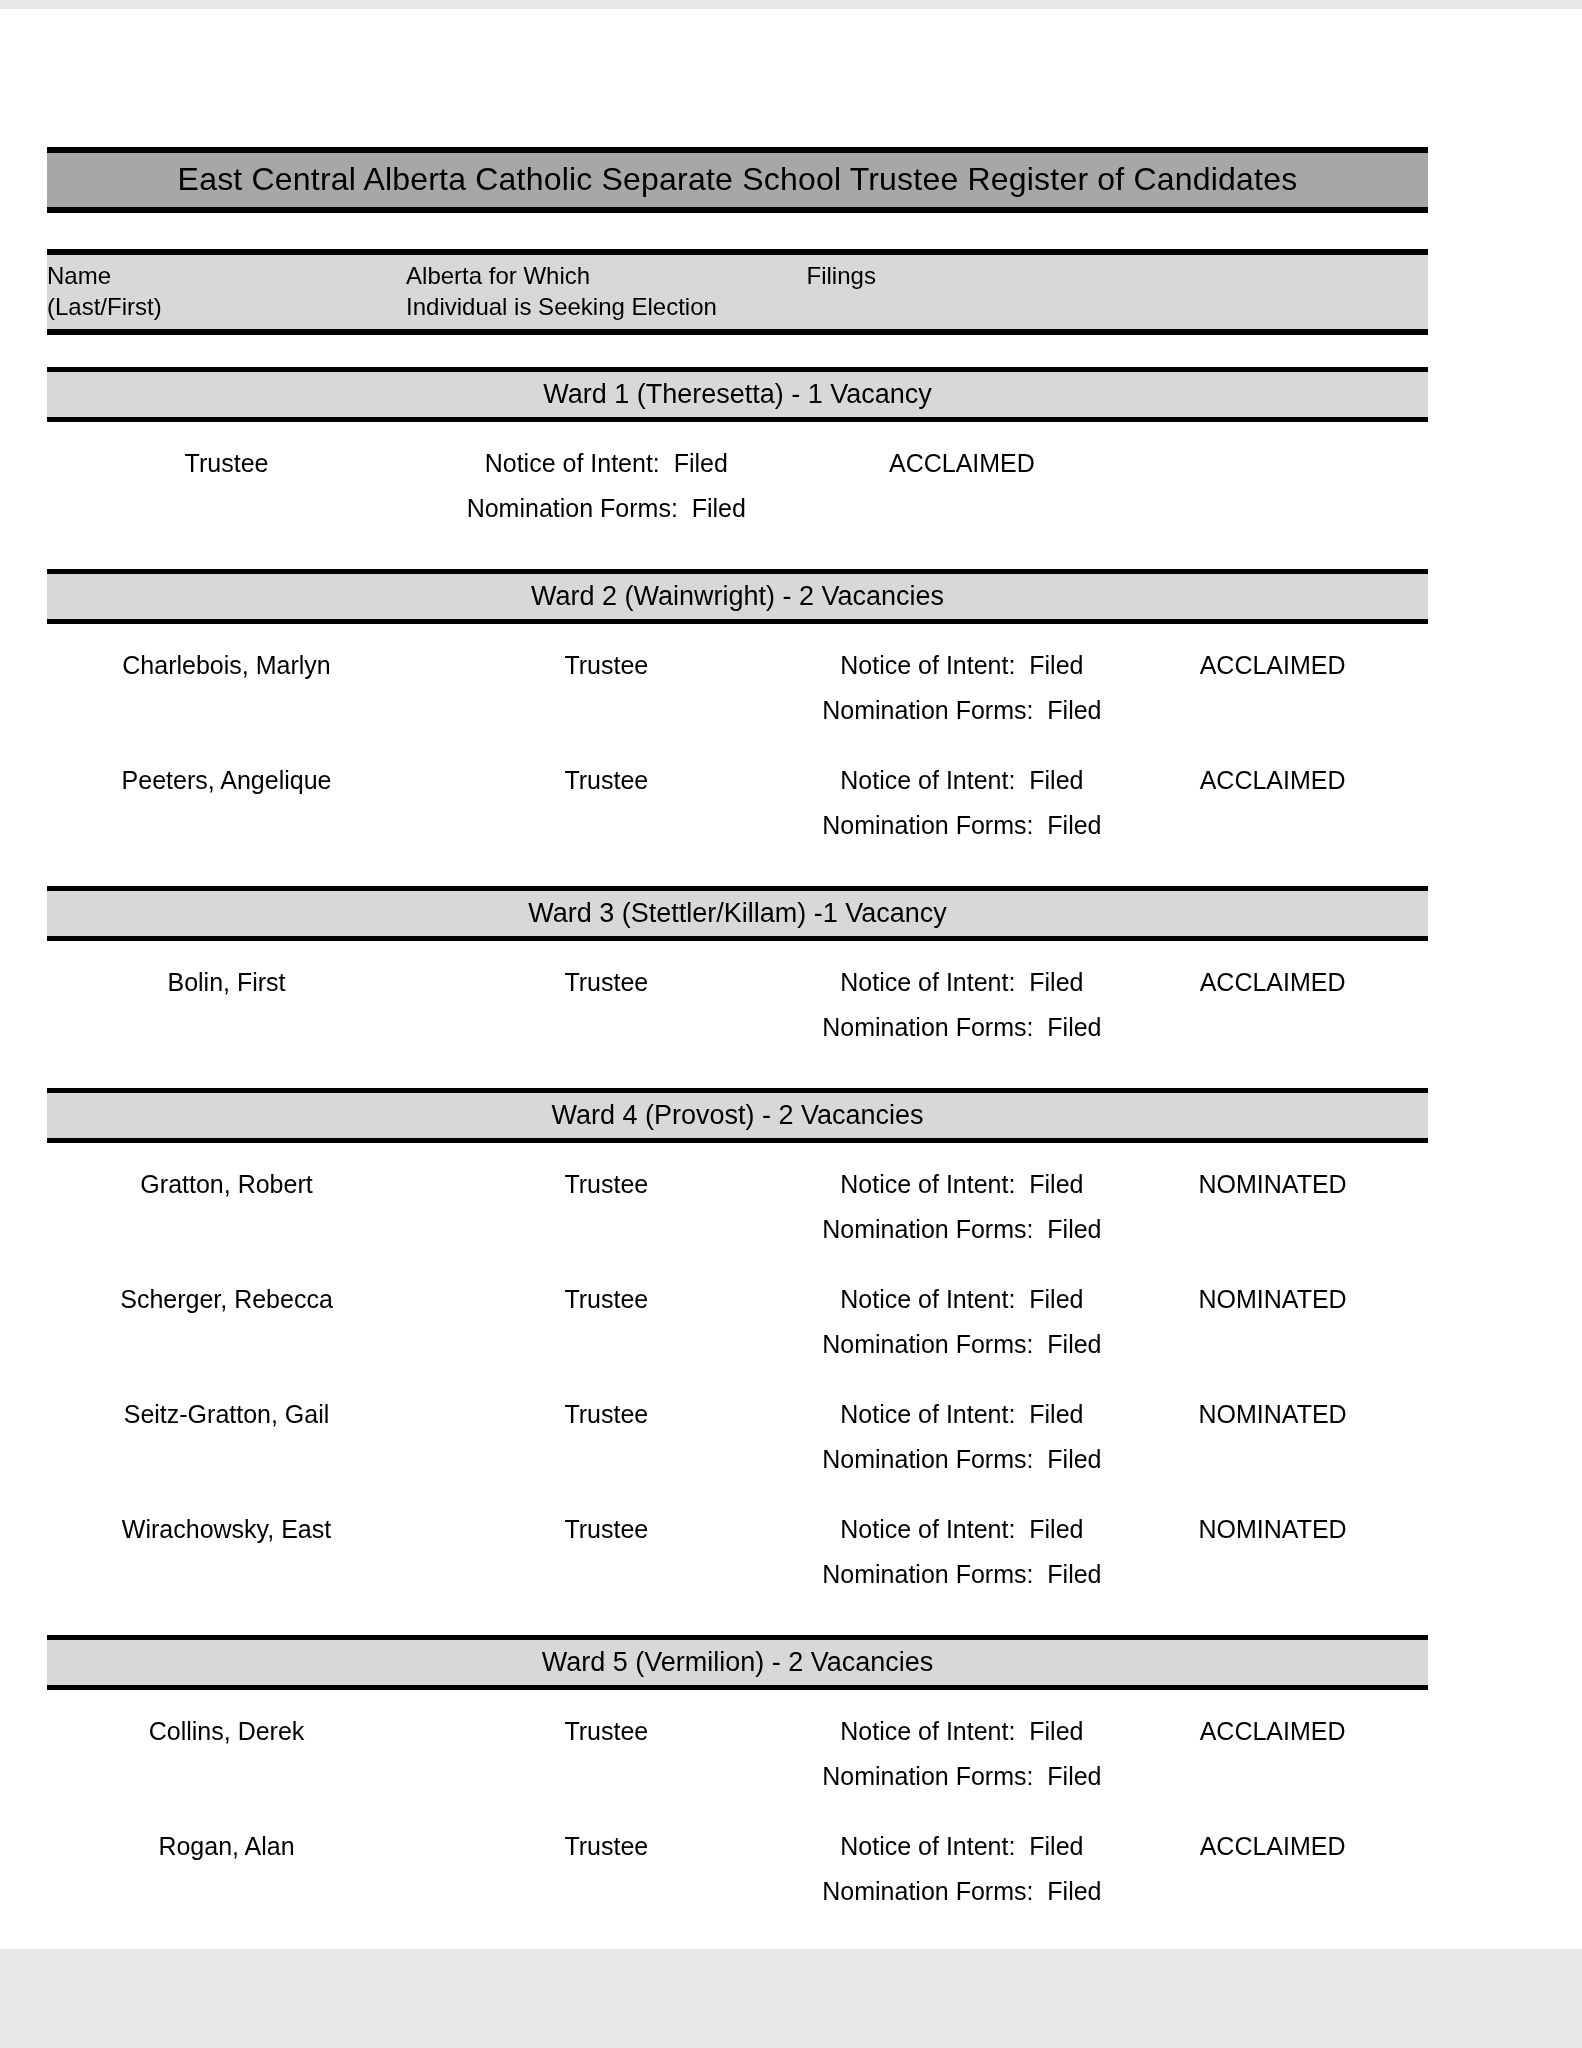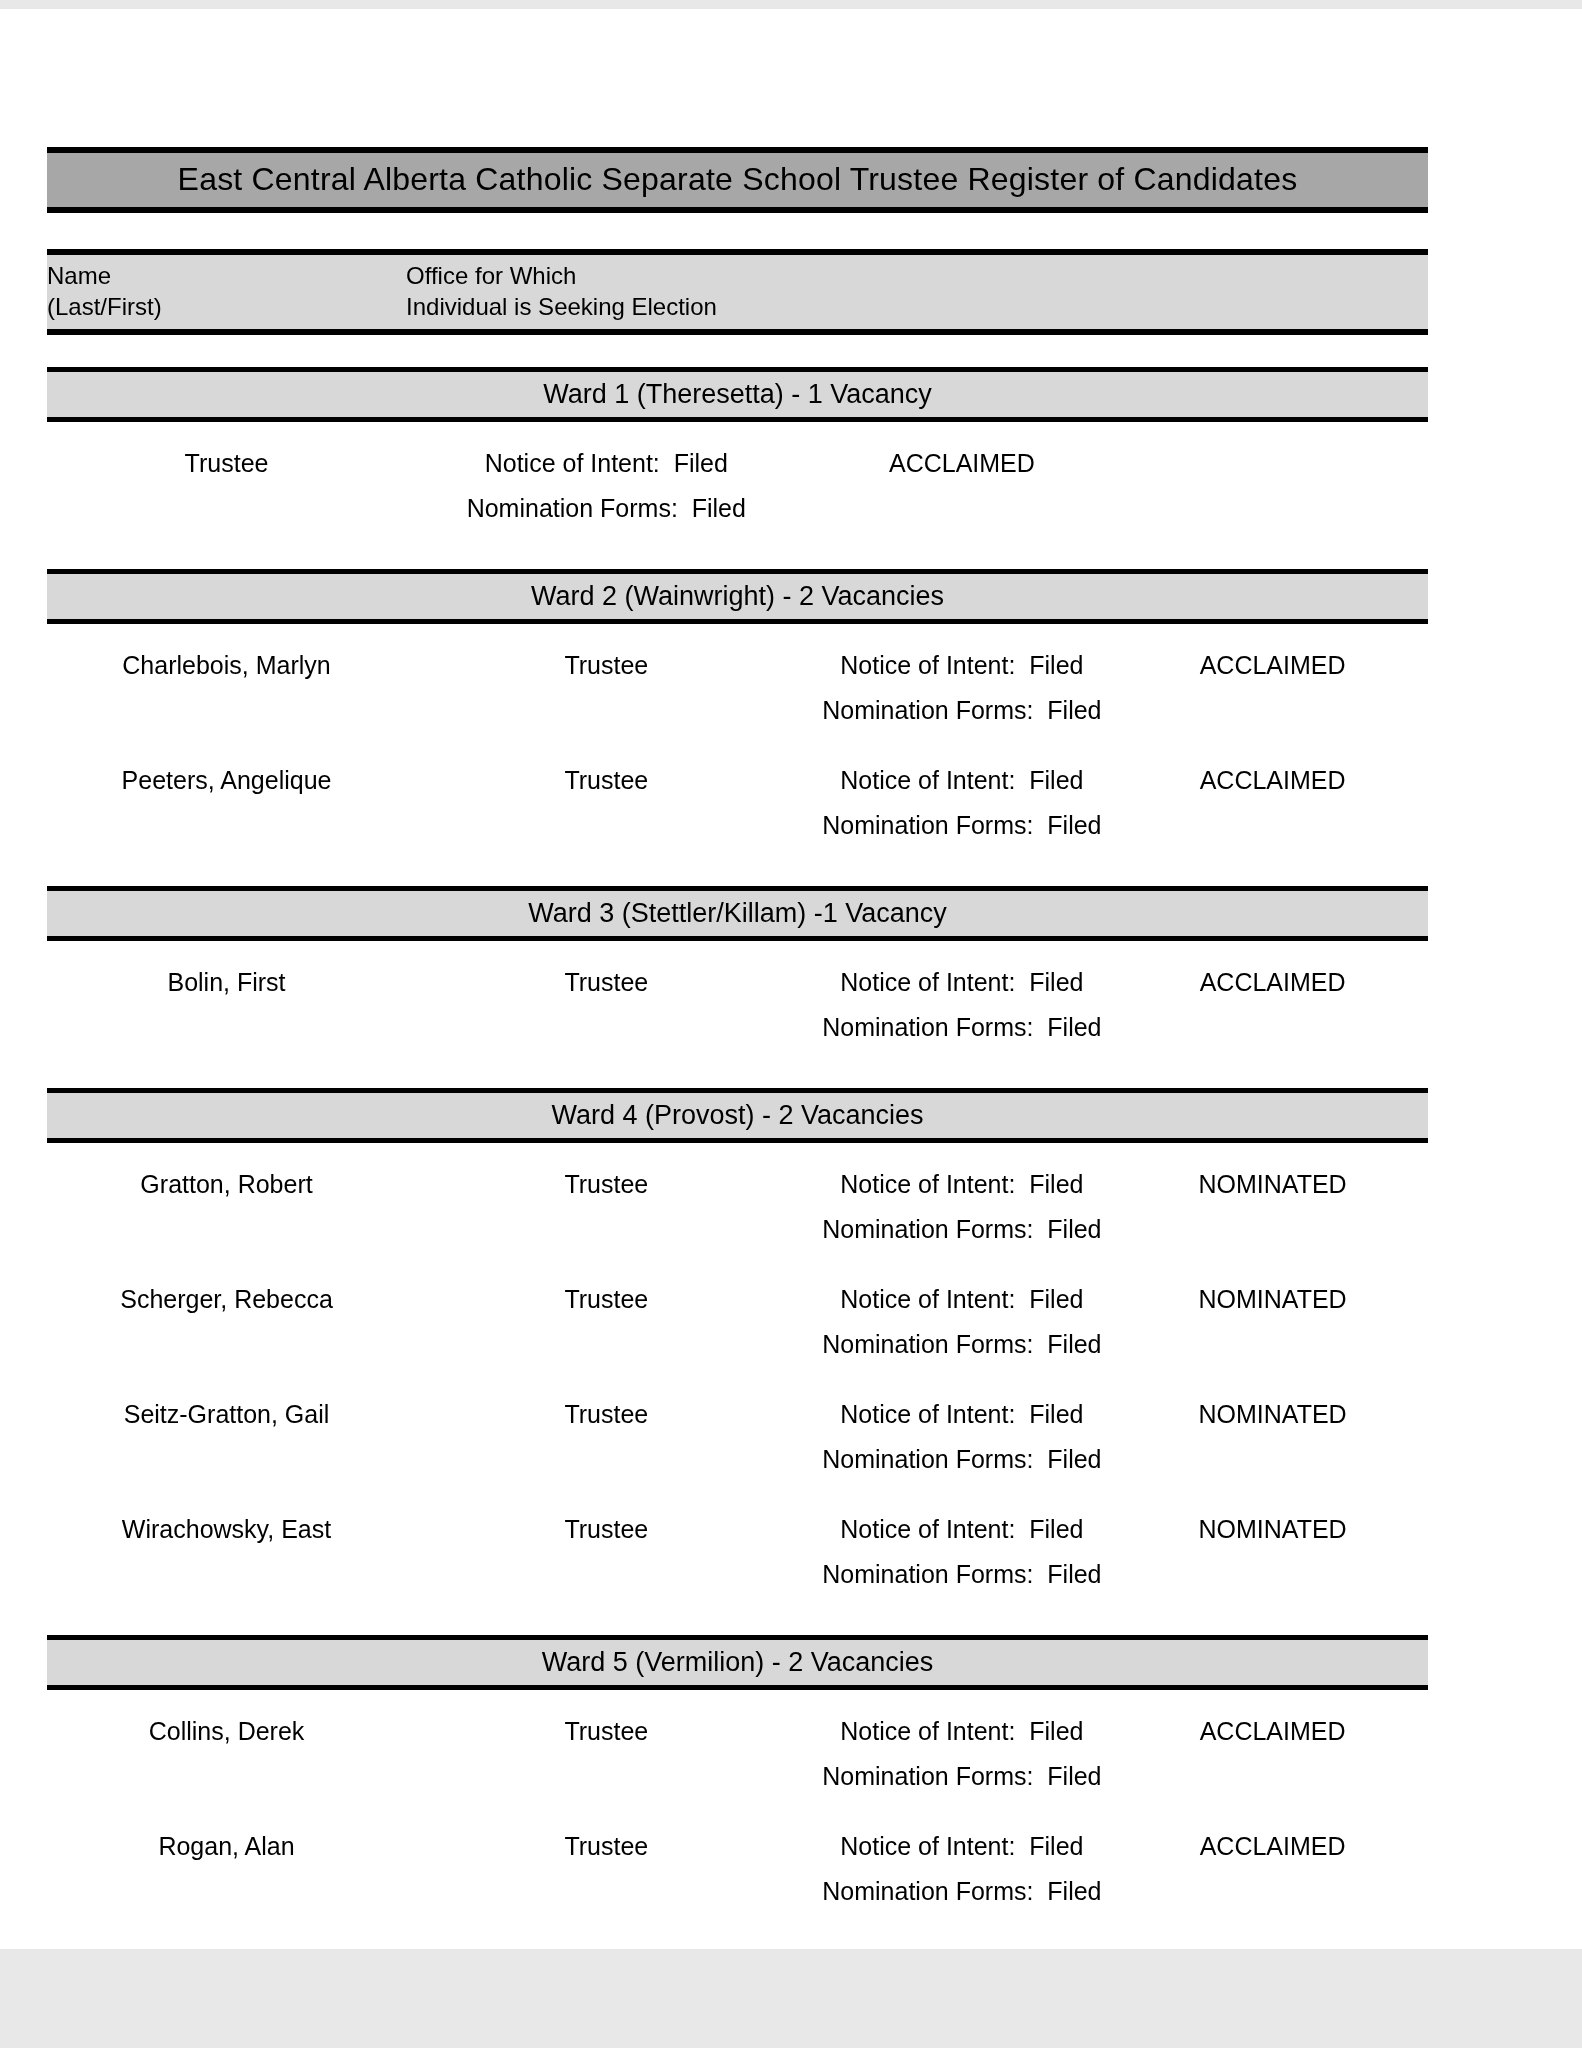--- a/index.html
+++ b/index.html
@@ -78,22 +78,25 @@
     <div class="title-bar">
       <span>East Central Alberta Catholic Separate School Trustee Register of Candidates</span>
     </div>
 
     <div class="header-row">
       <div class="header-cell">
         <div>Name</div>
         <div>(Last/First)</div>
       </div>
       <div class="header-cell">
-        <div>Office for Which</div>
+        <div>Alberta for Which</div>
         <div>Individual is Seeking Election</div>
+      </div>
+      <div class="header-cell">
+        <div>Filings</div>
       </div>
       <div class="header-cell"></div>
     </div>
 
     <div class="section-bar">
       <span>Ward 1 (Theresetta) - 1 Vacancy</span>
     </div>
     <div class="candidate">
       <div class="cell">Trustee</div>
       <div class="cell">

